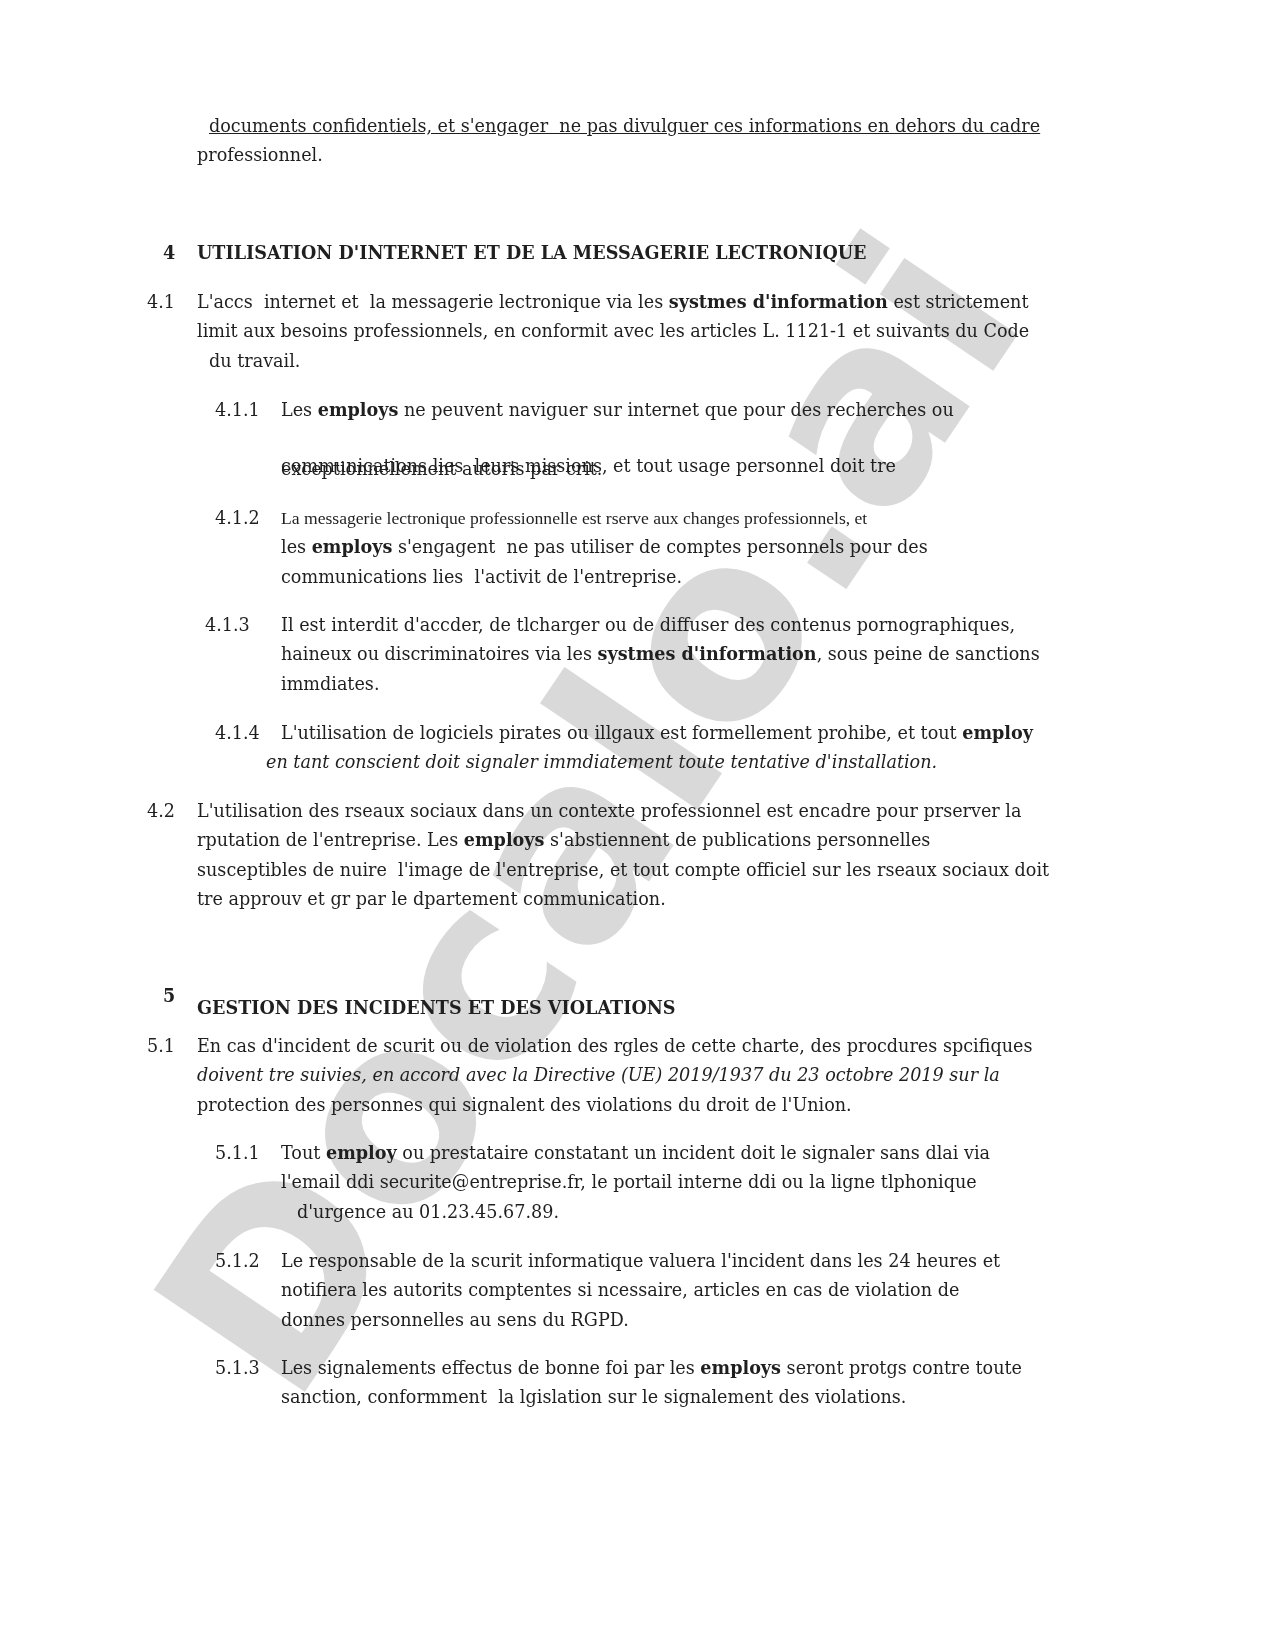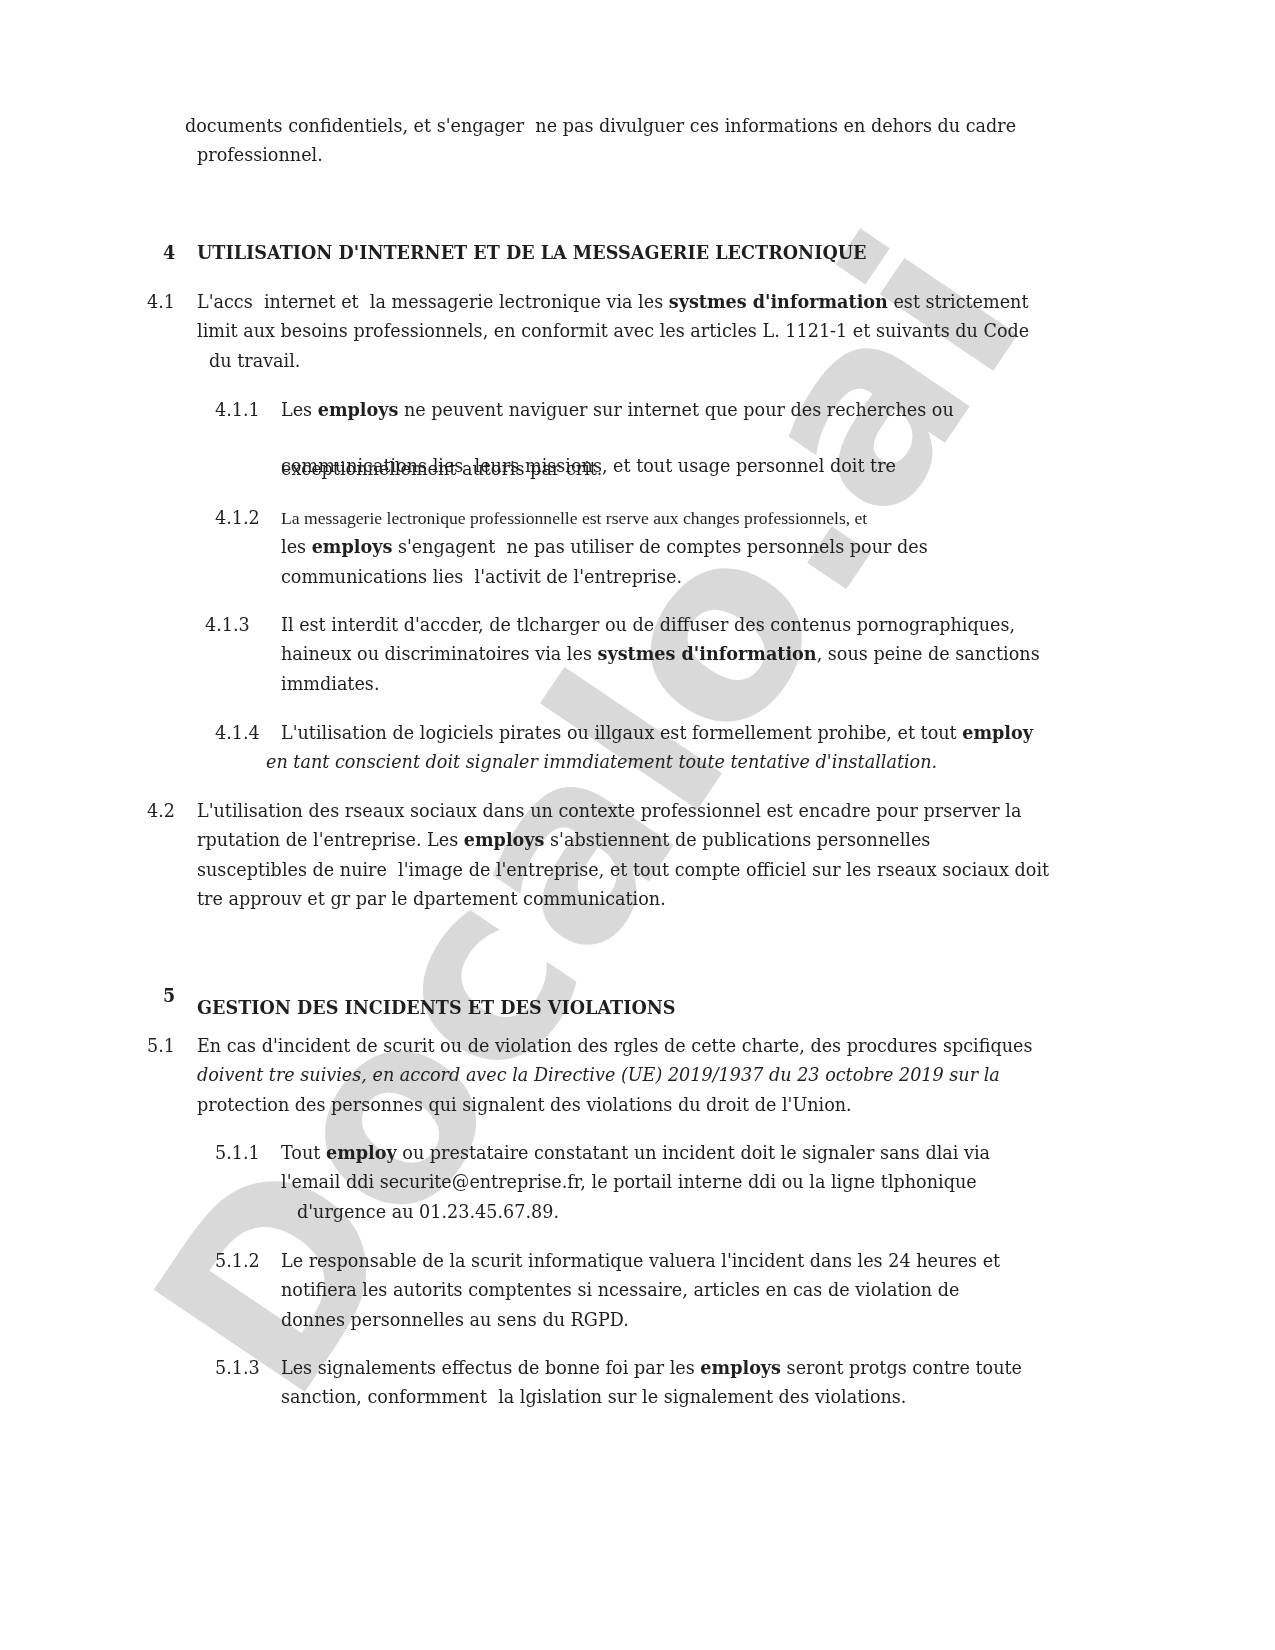--- a/index.html
+++ b/index.html
@@ -18,21 +18,21 @@
 </style>
 </head>
 <body>
 
 <div class="page">
   <div class="watermark">
     <span>Docalo.ai</span>
   </div>
   <div class="content" id="content">
       <div>
-        <div class="line" style="left: 185px; top: 115px;"><span>documents confidentiels, et s'engager  ne pas divulguer ces informations en dehors du cadre</span></div>
+        <div class="line" style="left: 209px; top: 115px; text-decoration: underline;"><span>documents confidentiels, et s'engager  ne pas divulguer ces informations en dehors du cadre</span></div>
         <div class="line" style="left: 197px; top: 144.4px;"><span>professionnel.</span></div>
       </div>
       <div>
         <div class="num h" style="left: 163px; top: 242px;">4</div>
         <div class="line h" style="left: 197px; top: 242px;">UTILISATION D'INTERNET ET DE LA MESSAGERIE LECTRONIQUE</div>
       </div>
       <div>
         <div class="num" style="left: 147px; top: 291px;">4.1</div>
         <div class="line" style="left: 197px; top: 291px;"><span>L'accs  internet et  la messagerie lectronique via les </span><b>systmes d'information</b><span> est strictement</span></div>
         <div class="line" style="left: 197px; top: 320.4px;"><span>limit aux besoins professionnels, en conformit avec les articles L. 1121-1 et suivants du Code</span></div>

